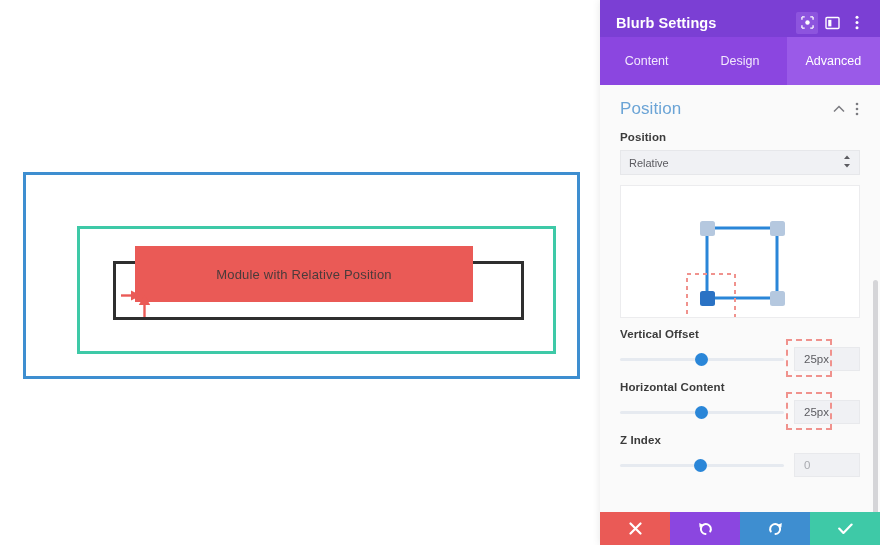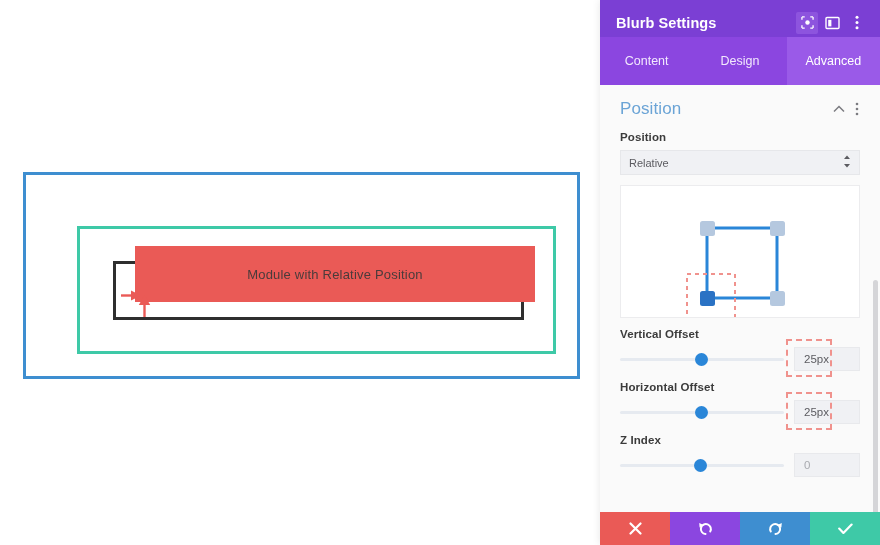--- a/index.html
+++ b/index.html
@@ -42,21 +42,21 @@
     position: absolute;
     left: 113px; top: 261px;
     width: 411px; height: 59px;
     border: 3px solid #2f2f2f;
     box-sizing: border-box;
     background: transparent;
   }
   #module-box {
     position: absolute;
     left: 135px; top: 246px;
-    width: 400px; height: 56px;
+    width: 338px; height: 56px;
     background: #ea5a56;
     display: flex;
     align-items: center;
     justify-content: center;
   }
   #module-label {
     color: #4a3b3b;
     font-size: 13px;
     font-family: "Liberation Sans", sans-serif;
     letter-spacing: .2px;
@@ -393,21 +393,21 @@
           <div class="slider-knob" style="left:46%"></div>
         </div>
         <div class="num-wrap">
           <div class="num-box">25px</div>
           <div class="dash-hl"></div>
         </div>
       </div>
     </div>
 
     <div class="field">
-      <div class="field-label">Horizontal Offset</div>
+      <div class="field-label">Horizontal Content</div>
       <div class="slider-row">
         <div class="slider">
           <div class="slider-rail"></div>
           <div class="slider-knob" style="left:46%"></div>
         </div>
         <div class="num-wrap">
           <div class="num-box">25px</div>
           <div class="dash-hl"></div>
         </div>
       </div>

